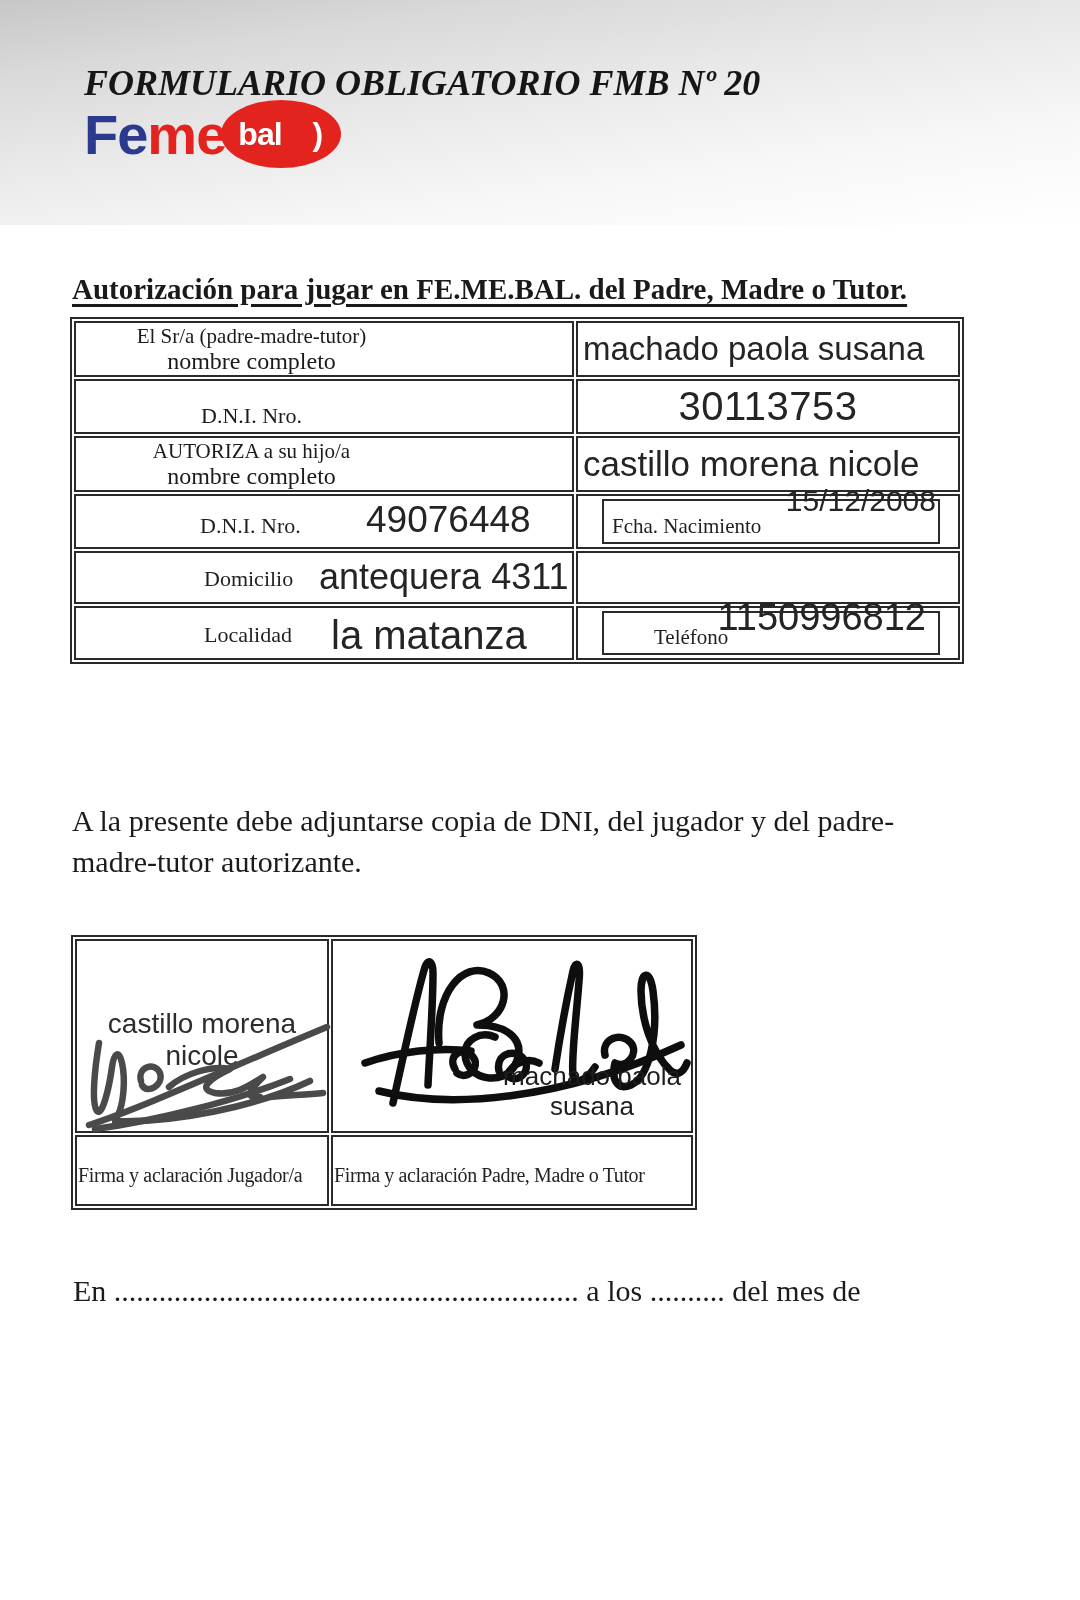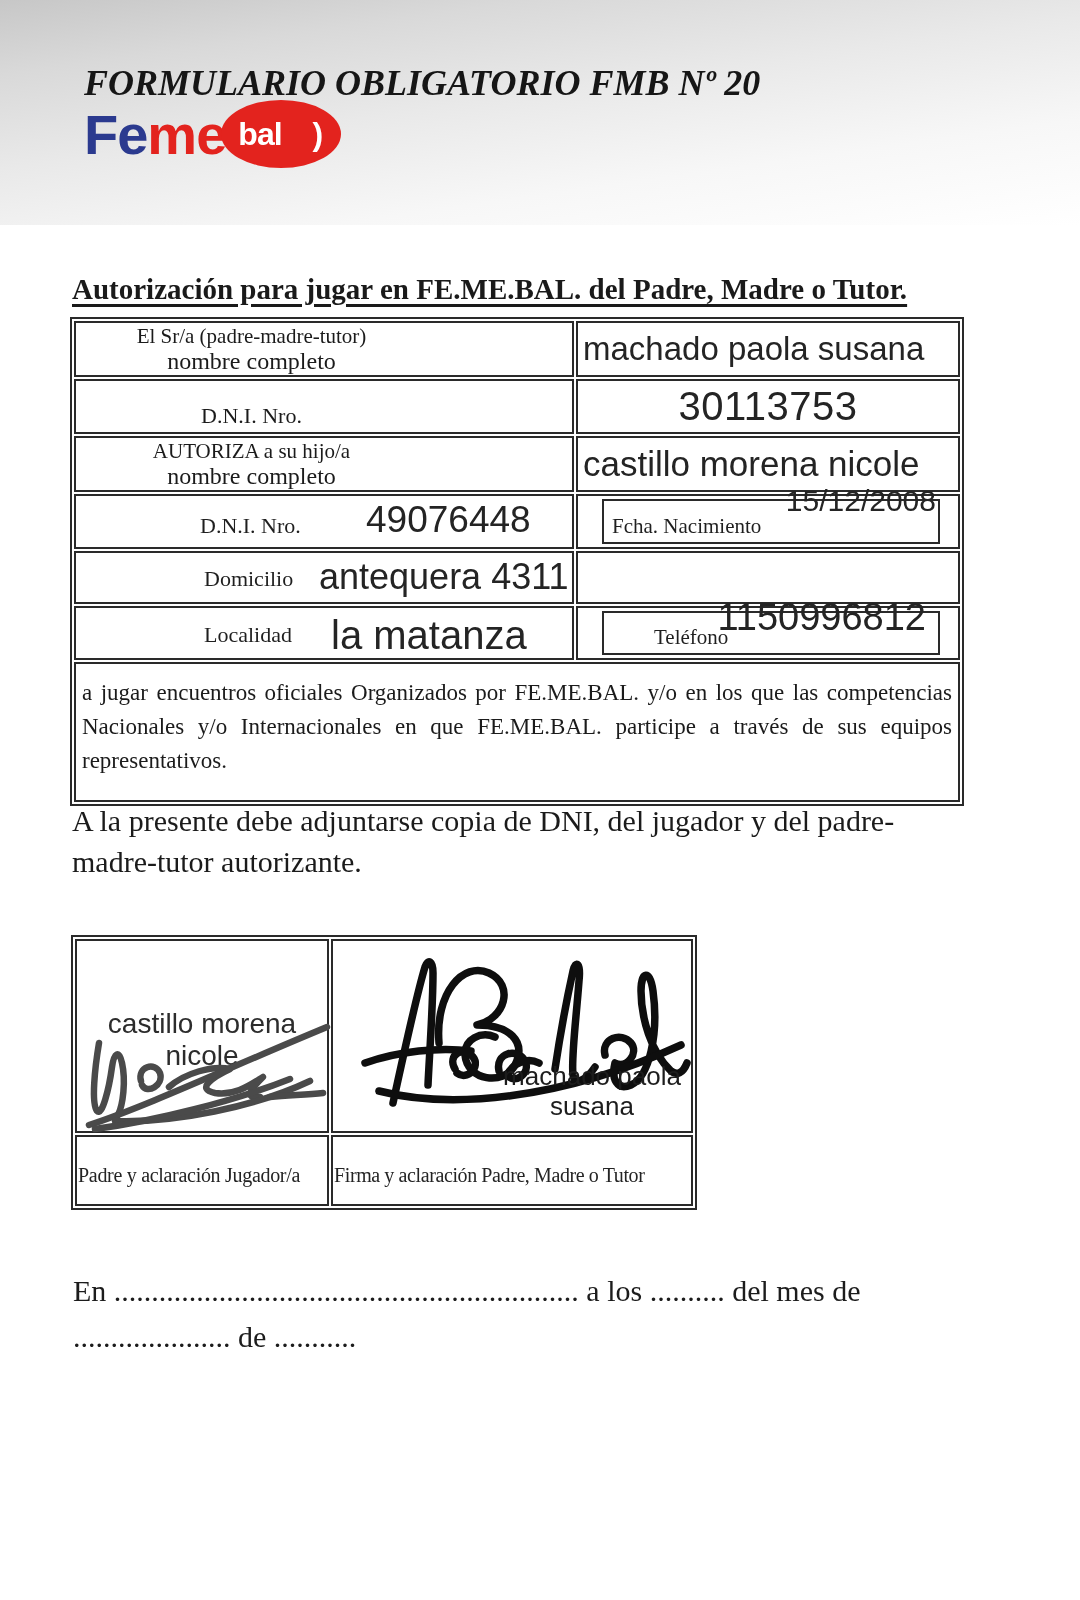--- a/index.html
+++ b/index.html
@@ -157,27 +157,20 @@
     <tr>
       <td style="height:48px">
         <span class="abs lbl" style="left:128px;bottom:10px;font-size:22px">Localidad</span>
         <span class="abs val" style="left:255px;bottom:0px;font-size:40px">la matanza</span>
       </td>
       <td>
         <div class="inner-box">
           <span class="abs lbl" style="left:50px;bottom:3px">Teléfono</span>
           <span class="abs val" style="right:12px;top:-17px;font-size:38px">1150996812</span>
         </div>
-      </td>
-    </tr>
-    <tr>
-      <td colspan="2" class="para-cell" style="height:96px">
-        <div class="para-line just">a jugar encuentros oficiales Organizados por FE.ME.BAL. y/o en los que las competencias</div>
-        <div class="para-line just">Nacionales y/o Internacionales en que FE.ME.BAL. participe a través de sus equipos</div>
-        <div class="para-line">representativos.</div>
       </td>
     </tr>
   </tbody>
     </table>
 
   <div class="note">
     <div>A la presente debe adjuntarse copia de DNI, del jugador y del padre-</div>
     <div>madre-tutor autorizante.</div>
   </div>
 
@@ -218,24 +211,23 @@
             <path d="M20 140 C90 158 200 150 322 94"></path>
           </g>
         </svg>
         <div class="sig-name-parent">
           <div>machado paola</div>
           <div>susana</div>
         </div>
       </td>
     </tr>
     <tr>
-      <td class="caption-cell caption-left">Padre y aclaración Jugador/a</td>
+      <td class="caption-cell caption-left">Firma y aclaración Jugador/a</td>
       <td class="caption-cell caption-right">Firma y aclaración Padre, Madre o Tutor</td>
     </tr>
   </tbody>
     </table>
 
   <div class="closing">
     <div>En .............................................................. a los .......... del mes de</div>
-    <div>..................... de ...........</div>
   </div>
 
 </div>
 
 </body></html>

